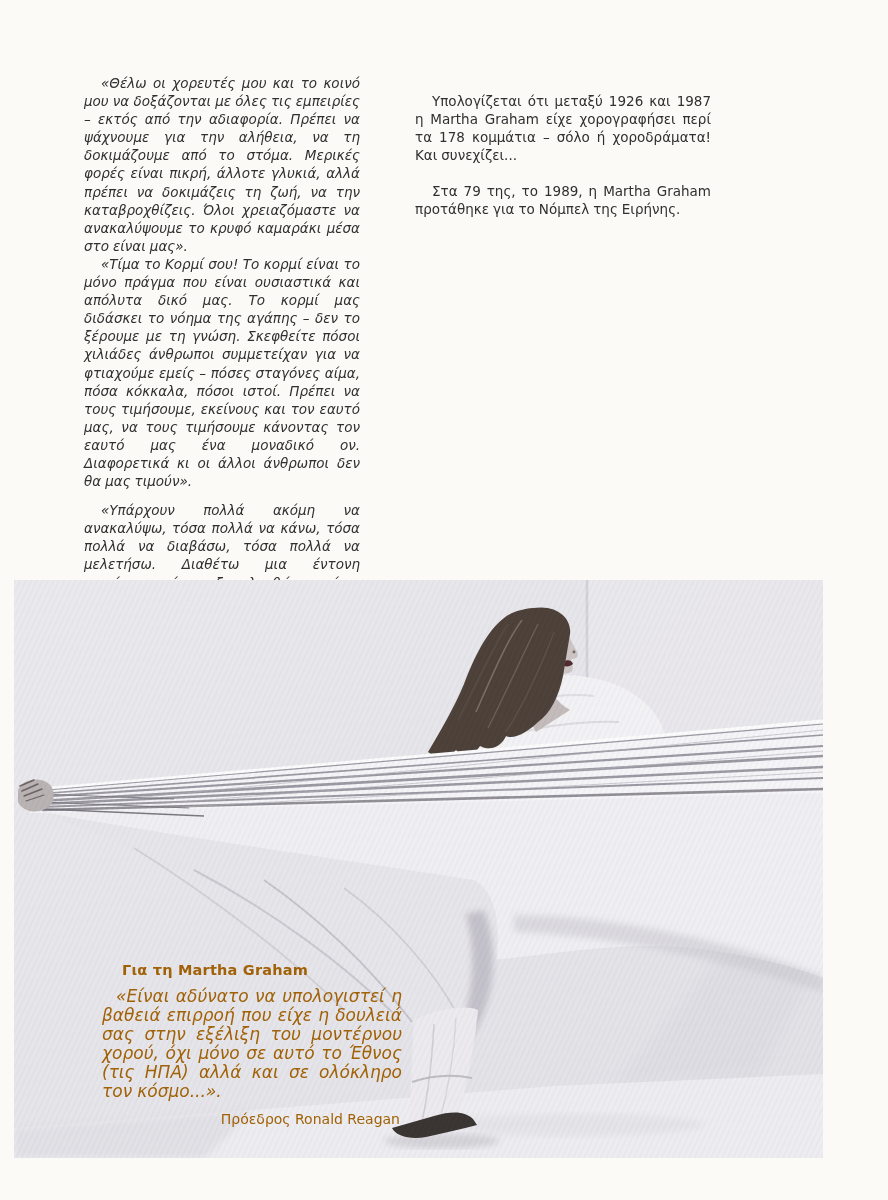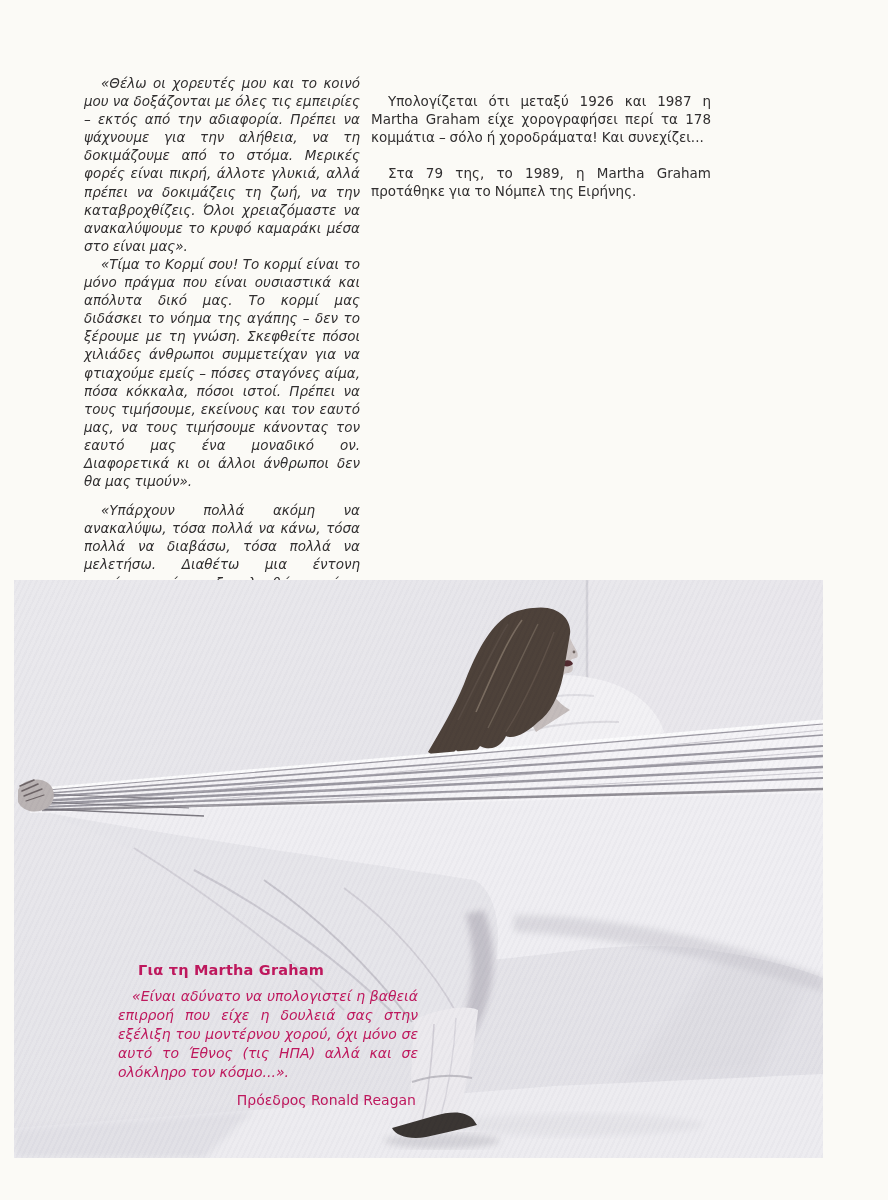--- a/index.html
+++ b/index.html
@@ -25,53 +25,53 @@
     margin: 0;
     font-size: 13.5px;
     line-height: 18.1px;
     color: #312f30;
     text-align: justify;
     text-indent: 17px;
     word-spacing: -0.3px;
   }
   .col-left p { font-style: italic; }
   .col-left p.spaced { margin-top: 11px; }
-  .col-right p.spaced { margin-top: 18px; }
+  .col-right p.spaced { margin-top: 18px; margin-left: 44px; }
   
   .photo {
     position: absolute;
     left: 14px; top: 580px;
     width: 809px; height: 578px;
     margin: 0;
     background: #e7e6ea;
   }
   .photo svg { position: absolute; left: 0; top: 0; }
   .photo::after {
     content: "";
     position: absolute; inset: 0;
     background: repeating-linear-gradient(115deg,
       rgba(110,110,135,0.035) 0 2px, rgba(255,255,255,0.02) 2px 5px);
     pointer-events: none;
   }
   .caption {
     position: absolute;
-    left: 104px; top: 382px;
+    left: 88px; top: 382px;
     width: 300px;
-    color: #be185d;
+    color: #a16207;
     z-index: 3;
   }
   .caption-heading {
     font-weight: bold;
     font-size: 14.5px;
     margin-left: 20px;
     letter-spacing: 0.2px;
   }
   .caption-quote {
     font-style: italic;
-    font-size: 14px;
+    font-size: 17px;
     line-height: 19px;
     margin-top: 9px;
     text-align: justify;
     text-indent: 14px;
     word-spacing: -0.3px;
   }
   .caption-attribution {
     font-size: 14px;
     margin-top: 10px;
     text-align: right;

